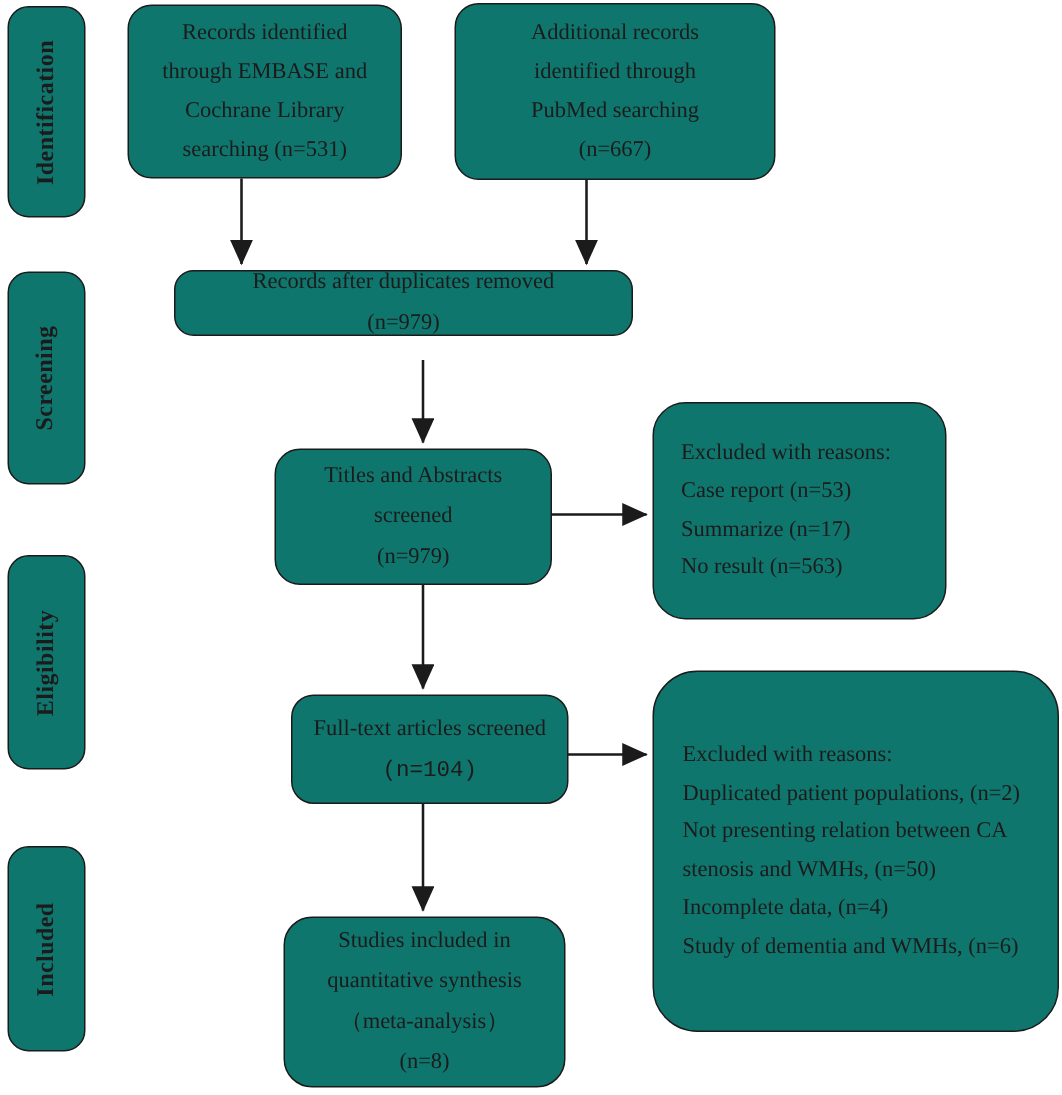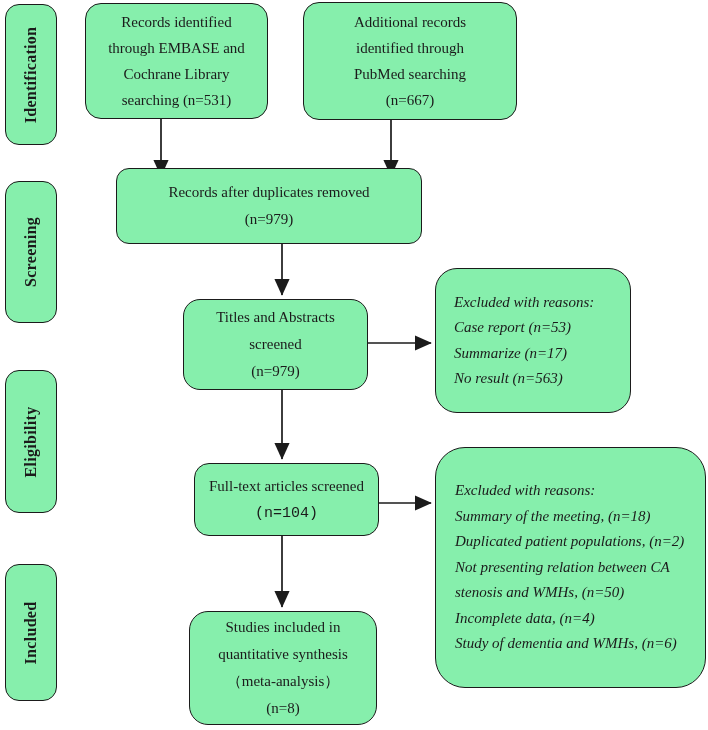--- a/index.html
+++ b/index.html
@@ -13,41 +13,40 @@
     height: 730px;
     background: #ffffff;
     font-family: "Liberation Serif", "DejaVu Serif", serif;
     color: #1b1b1b;
     overflow: hidden;
   }
   .box {
     position: absolute;
     box-sizing: border-box;
     border: 1.7px solid #1b1b1b;
-    background: #86efac;
+    background: #0f766e;
   }
   .flowbox {
     display: flex;
     flex-direction: column;
     justify-content: center;
     align-items: center;
     text-align: center;
     font-size: 15px;
   }
   .flowbox .line {
     line-height: 26px;
     white-space: nowrap;
   }
   .listbox {
     display: flex;
     flex-direction: column;
     justify-content: center;
     text-align: left;
     font-size: 15px;
-    font-style: italic;
   }
   .listbox .line {
     line-height: 25.5px;
   }
   .stagebox {
     display: flex;
     justify-content: center;
     align-items: center;
     border-radius: 14px;
   }
@@ -105,21 +104,21 @@
     <div class="line">searching (n=531)</div>
   </div>
 
   <div class="box flowbox" style="left:303px; top:2px; width:214px; height:118px; border-radius:16px;">
     <div class="line">Additional records</div>
     <div class="line">identified through</div>
     <div class="line">PubMed searching</div>
     <div class="line">(n=667)</div>
   </div>
 
-  <div class="box flowbox" style="left:116px; top:168px; width:306px; height:76px; border-radius:13px;">
+  <div class="box flowbox" style="left:116px; top:180px; width:306px; height:44px; border-radius:13px;">
     <div class="line" style="line-height:27px;">Records after duplicates removed</div>
     <div class="line" style="line-height:27px;">(n=979)</div>
   </div>
 
   <div class="box flowbox" style="left:183px; top:299px; width:185px; height:91px; border-radius:17px;">
     <div class="line" style="line-height:27px;">Titles and Abstracts</div>
     <div class="line" style="line-height:27px;">screened</div>
     <div class="line" style="line-height:27px;">(n=979)</div>
   </div>
 
@@ -130,21 +129,20 @@
     <div class="line">No result (n=563)</div>
   </div>
 
   <div class="box flowbox" style="left:194px; top:463px; width:185px; height:73px; border-radius:15px;">
     <div class="line" style="line-height:28px;">Full-text articles screened</div>
     <div class="line" style="line-height:28px;font-family:Liberation Mono, monospace;">(n=104)</div>
   </div>
 
   <div class="box listbox" style="left:435px; top:447px; width:271px; height:241px; border-radius:30px; padding:8px 6px 8px 19px;">
     <div class="line">Excluded with reasons:</div>
-    <div class="line">Summary of the meeting, (n=18)</div>
     <div class="line">Duplicated patient populations, (n=2)</div>
     <div class="line">Not presenting relation between CA stenosis and WMHs, (n=50)</div>
     <div class="line">Incomplete data, (n=4)</div>
     <div class="line">Study of dementia and WMHs, (n=6)</div>
   </div>
 
   <div class="box flowbox" style="left:189px; top:611px; width:188px; height:114px; border-radius:19px;">
     <div class="line" style="line-height:27px;">Studies included in</div>
     <div class="line" style="line-height:27px;">quantitative synthesis</div>
     <div class="line" style="line-height:27px;">（meta-analysis）</div>

